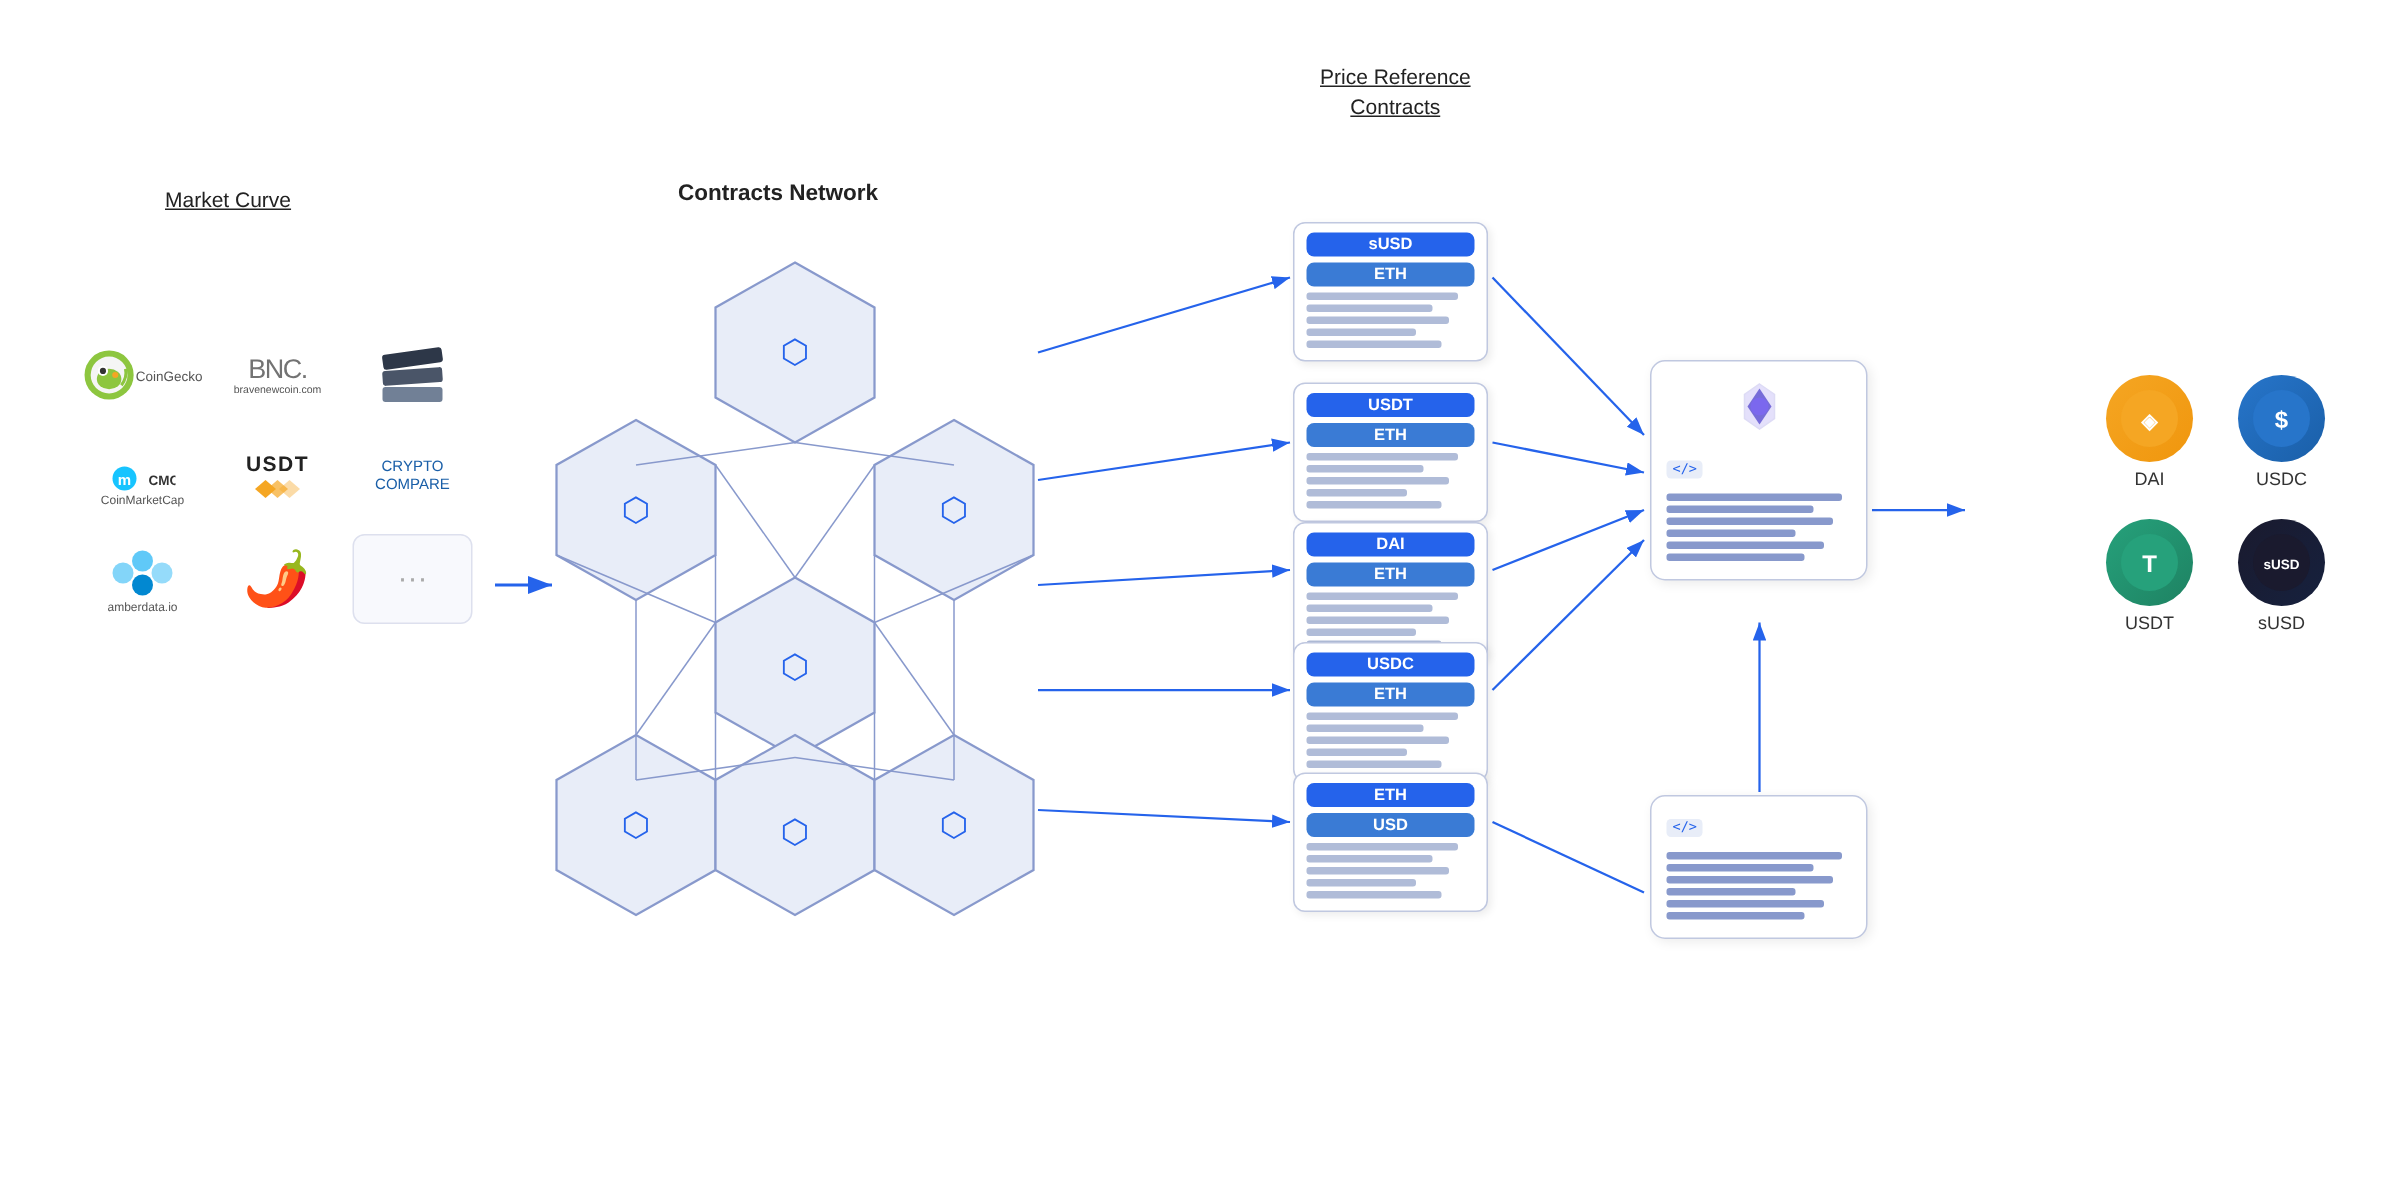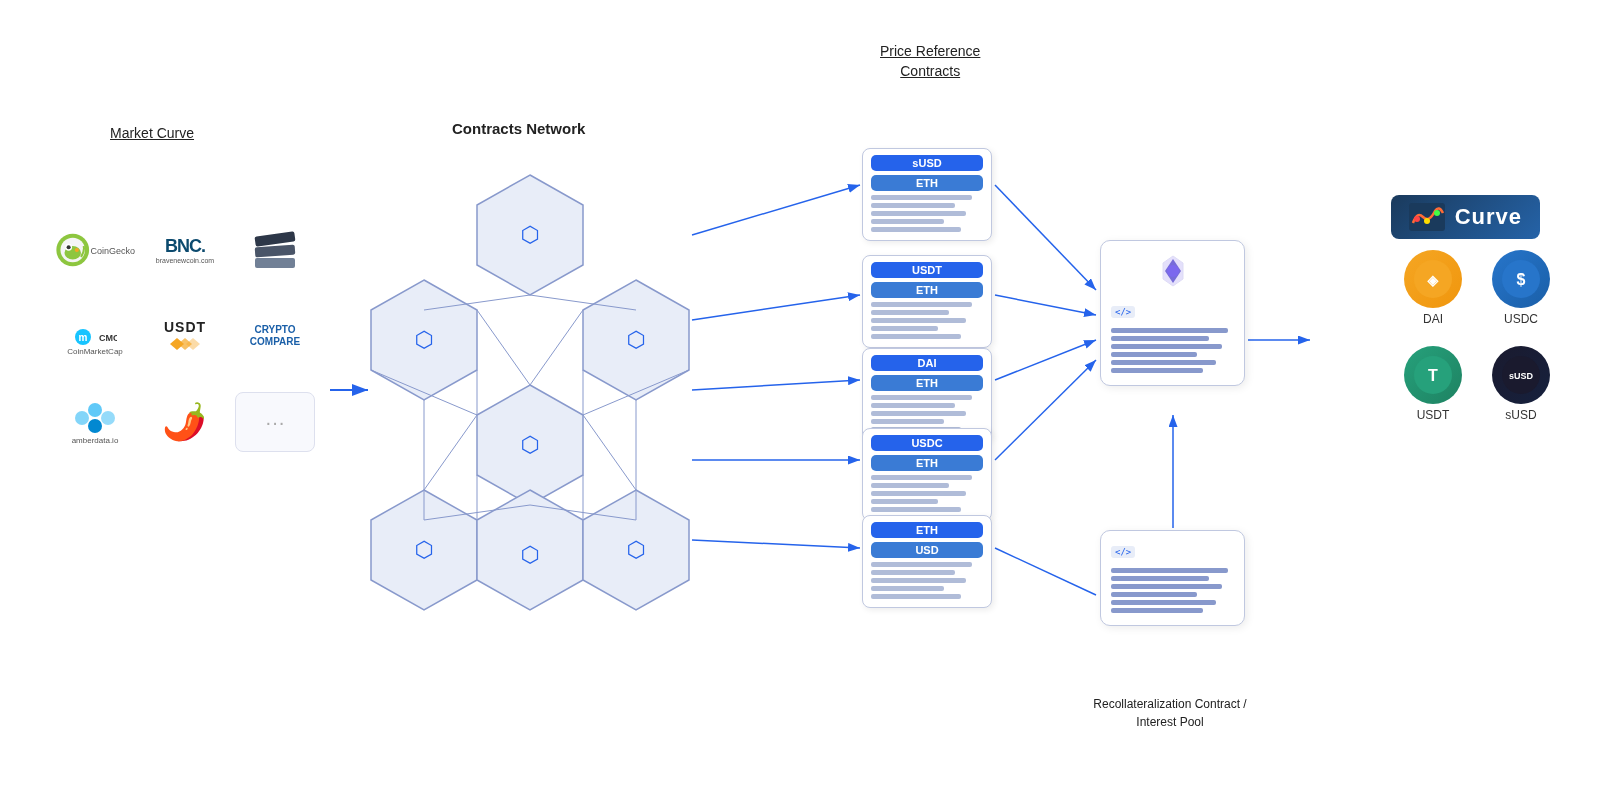--- a/index.html
+++ b/index.html
@@ -28,21 +28,21 @@
     
     .market-data-section {
       position: absolute;
       left: 55px;
       top: 220px;
       width: 260px;
     }
     .logo-grid {
       display: grid;
       grid-template-columns: repeat(3, 80px);
-      gap: 26px 10px;
+      gap: 8px 10px;
       justify-content: center;
     }
     .logo-cell {
       width: 80px;
       height: 60px;
       display: flex;
       align-items: center;
       justify-content: center;
     }
     
@@ -271,21 +271,21 @@
           <ellipse cx="26" cy="30" rx="12" ry="10" fill="#8DC63F"></ellipse>
           <circle cx="20" cy="22" r="5" fill="white"></circle>
           <circle cx="20" cy="22" r="3" fill="#333"></circle>
           <circle cx="32" cy="26" r="3" fill="#F5A623"></circle>
 
           <path d="M38 36 Q44 28 42 20" stroke="#8DC63F" stroke-width="3" fill="none"></path>
         </svg>
         <div style="font-size:9px;color:#555;margin-top:2px;text-align:center">CoinGecko</div>
       </div>
       <div class="logo-cell" style="flex-direction:column">
-        <div style="font-size:18px;font-weight:700;color:#0c4a6e;letter-spacing:-1px">BNC.</div>
+        <div style="font-size:18px;font-weight:400;color:#737373;letter-spacing:-1px">BNC.</div>
         <div style="font-size:7px;color:#555">bravenewcoin.com</div>
       </div>
       <div class="logo-cell">
 
         <svg width="48" height="40" viewBox="0 0 48 40">
           <rect x="4" y="4" width="40" height="10" rx="2" fill="#2d3748" transform="rotate(-8,24,9)"></rect>
           <rect x="4" y="16" width="40" height="10" rx="2" fill="#4a5568" transform="rotate(-4,24,21)"></rect>
           <rect x="4" y="28" width="40" height="10" rx="2" fill="#718096"></rect>
         </svg>
       </div>
@@ -301,21 +301,21 @@
       <div class="logo-cell" style="flex-direction:column">
         <div style="font-size:14px;font-weight:700;color:#222;letter-spacing:1px">USDT</div>
 
         <svg width="40" height="18" viewBox="0 0 40 18">
           <polygon points="5,9 12,3 19,9 12,15" fill="#f5a623"></polygon>
           <polygon points="13,9 20,3 27,9 20,15" fill="#f5a623" opacity="0.7"></polygon>
           <polygon points="21,9 28,3 35,9 28,15" fill="#f5a623" opacity="0.4"></polygon>
         </svg>
       </div>
       <div class="logo-cell">
-        <div style="font-size:10px;font-weight:700;color:#1a5fa8;text-align:center;line-height:1.2">CRYPTO<br>COMPARE</div>
+        <div style="font-size:10px;font-weight:400;color:#1a5fa8;text-align:center;line-height:1.2">CRYPTO<br>COMPARE</div>
       </div>
 
       <div class="logo-cell" style="flex-direction:column">
         <svg width="46" height="36" viewBox="0 0 46 36">
           <circle cx="10" cy="18" r="7" fill="#4fc3f7" opacity="0.7"></circle>
           <circle cx="23" cy="10" r="7" fill="#4fc3f7" opacity="0.9"></circle>
           <circle cx="36" cy="18" r="7" fill="#4fc3f7" opacity="0.6"></circle>
           <circle cx="23" cy="26" r="7" fill="#0288d1"></circle>
         </svg>
         <div style="font-size:8px;color:#555">amberdata.io</div>
@@ -421,36 +421,21 @@
     <div class="contract-lines">
       <div class="contract-line" style="width:95%; background:#8899cc;"></div>
       <div class="contract-line" style="width:80%; background:#8899cc;"></div>
       <div class="contract-line" style="width:90%; background:#8899cc;"></div>
       <div class="contract-line" style="width:70%; background:#8899cc;"></div>
       <div class="contract-line" style="width:85%; background:#8899cc;"></div>
       <div class="contract-line" style="width:75%; background:#8899cc;"></div>
     </div>
   </div>
 
-  <div style="position:absolute; left:1060px; top:695px; text-align:center; width:220px;">
-    <div style="font-size:12px; color:#222; font-weight:500; line-height:1.5;">Recollateralization Contract /<br>Interest Pool</div>
-  </div>
-
-  <div class="curve-badge">
-
-    <svg width="36" height="28" viewBox="0 0 36 28">
-      <rect x="0" y="0" width="36" height="28" rx="3" fill="#1a3a5c"></rect>
-
-      <path d="M4 20 Q8 8 14 14 Q20 20 26 8 Q30 2 34 10" stroke="#ff6b35" stroke-width="2.5" fill="none"></path>
-      <circle cx="8" cy="16" r="3" fill="#ff4444"></circle>
-      <circle cx="18" cy="18" r="3" fill="#ffdd00"></circle>
-      <circle cx="28" cy="10" r="3" fill="#44ff44"></circle>
-    </svg>
-    <span style="color:#fff; font-size:22px; font-weight:700; letter-spacing:1px;">Curve</span>
-  </div>
+
 
   <div class="token-section">
 
     <div class="token-row">
 
       <div class="token-item">
         <div class="token-circle" style="background: linear-gradient(135deg, #f5a623, #f0960d);">
           <svg width="38" height="38" viewBox="0 0 38 38">
             <circle cx="19" cy="19" r="19" fill="#f5a623"></circle>
             <text x="19" y="25" text-anchor="middle" font-size="14" fill="white" font-weight="900">◈</text>

